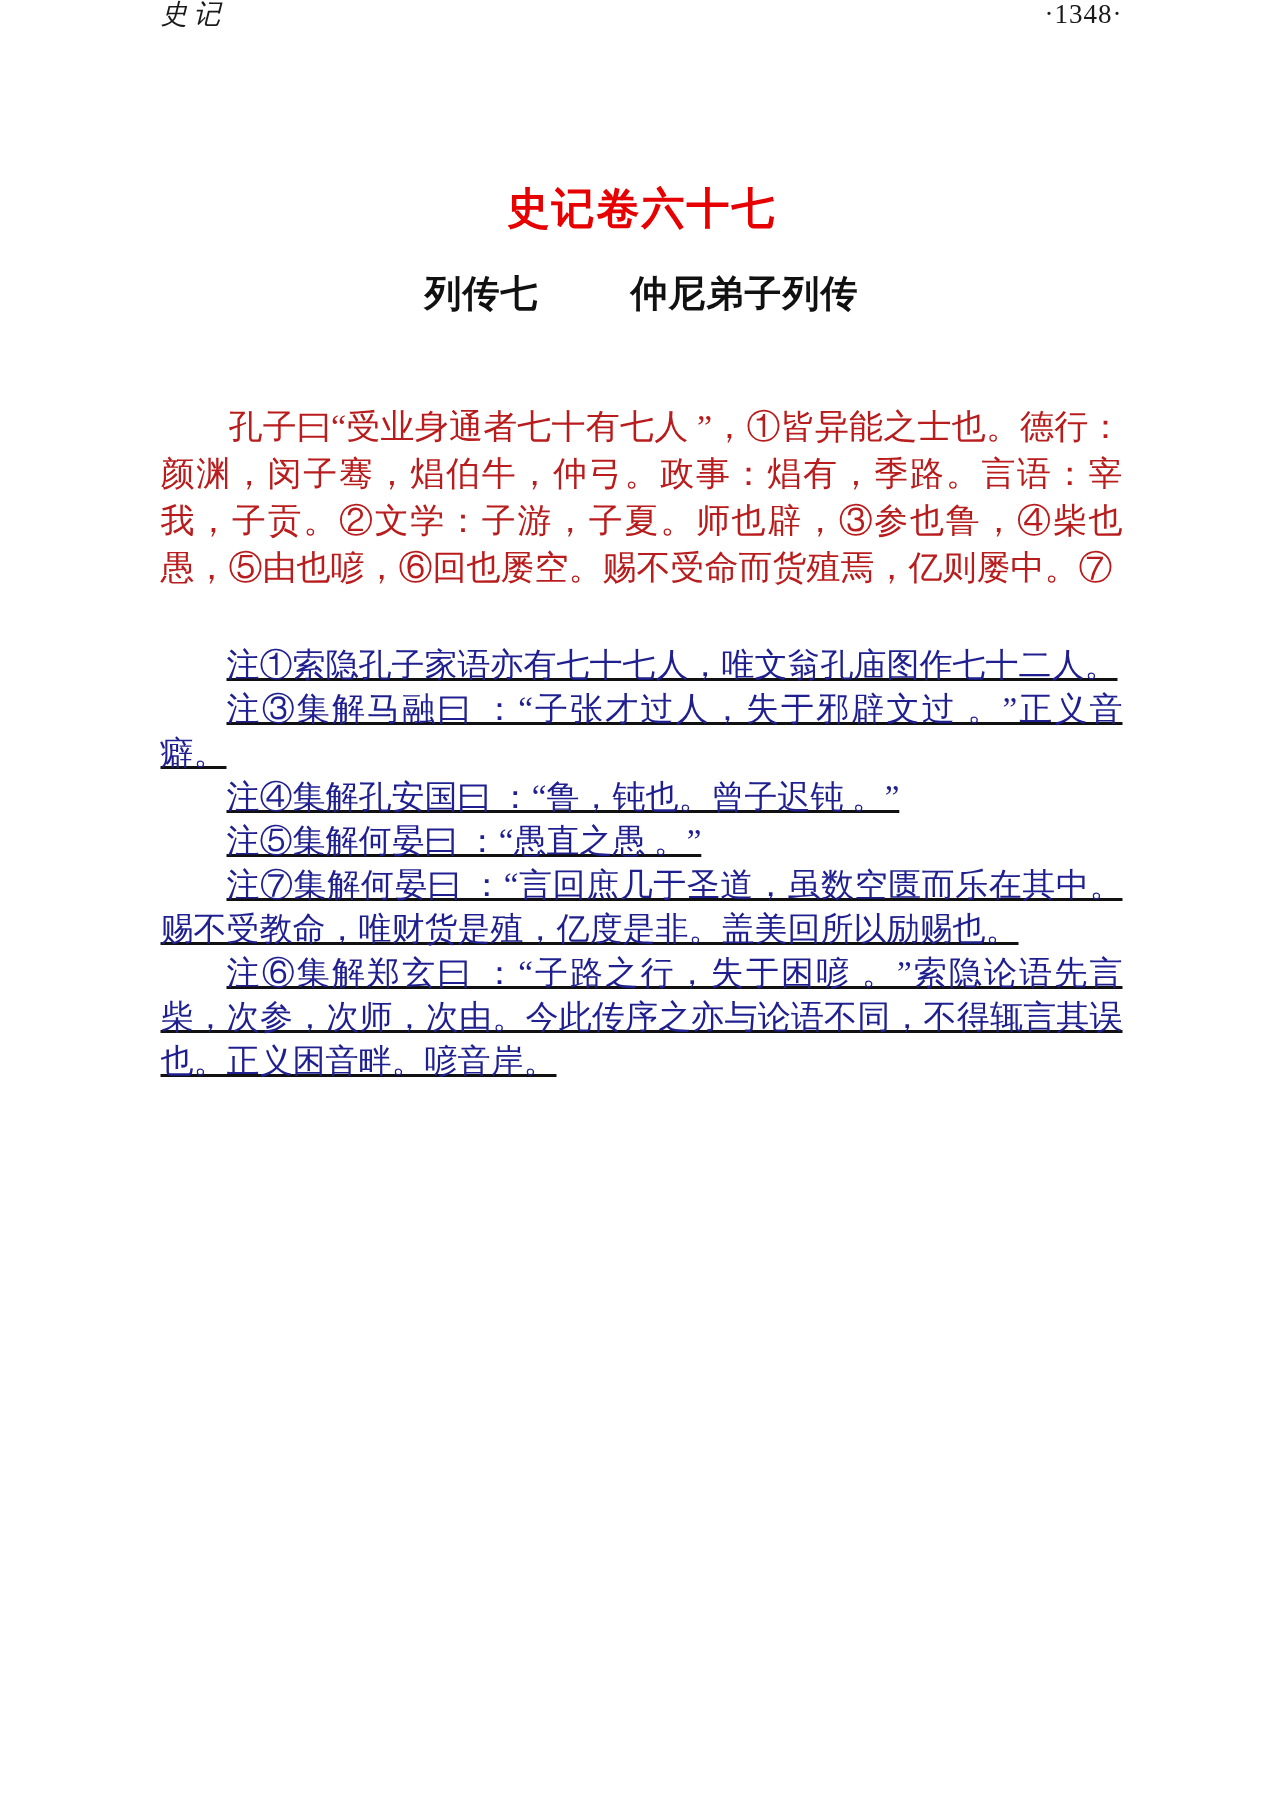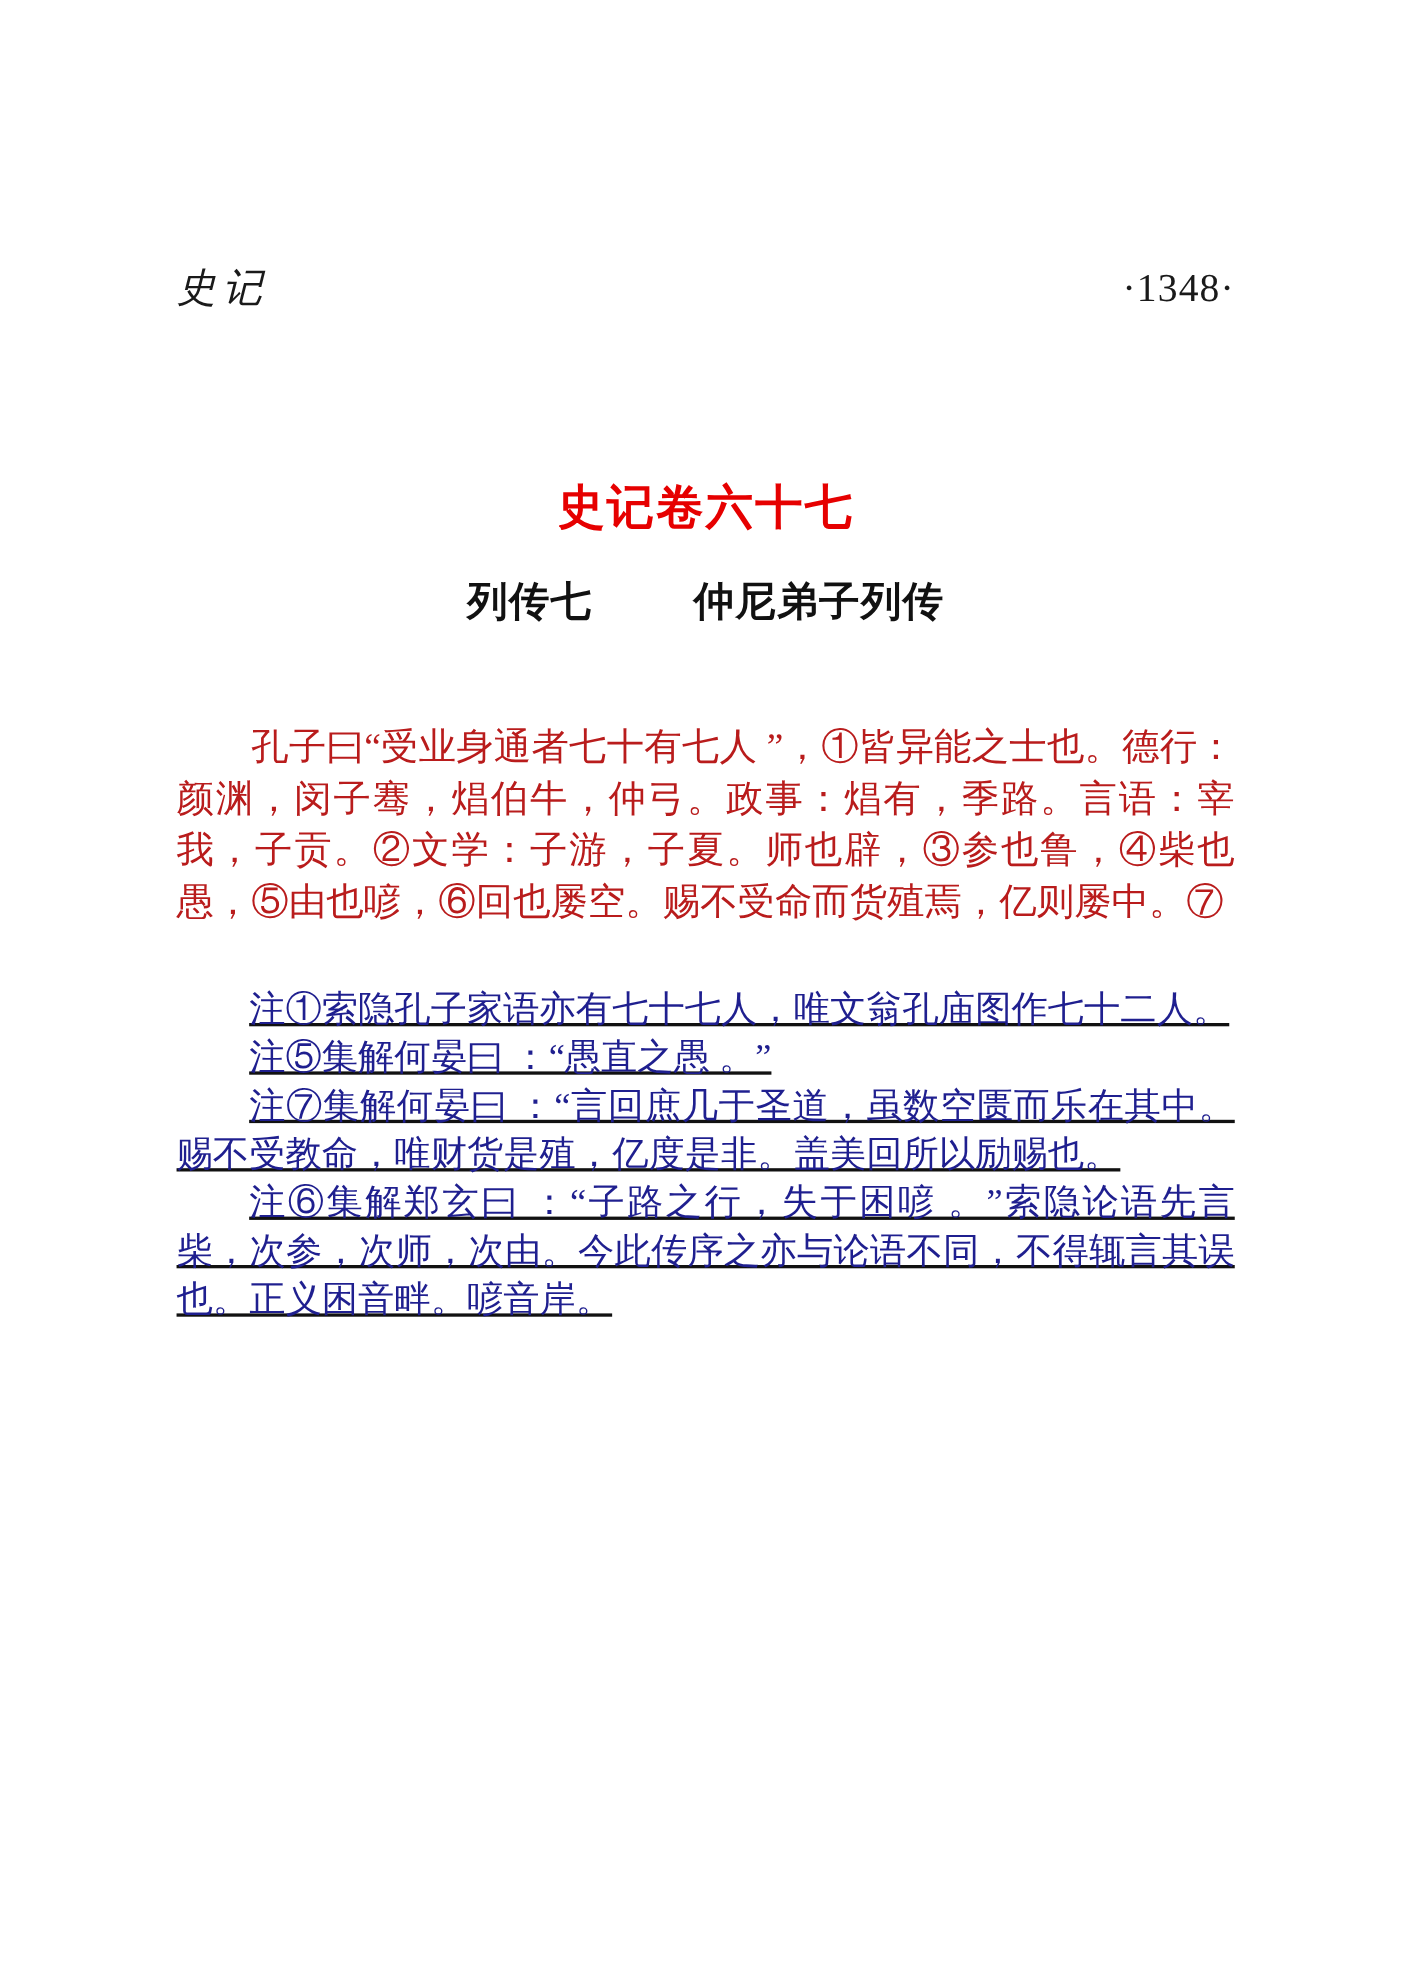--- a/index.html
+++ b/index.html
@@ -17,22 +17,21 @@
     color: #111111;
   }
   .content {
     width: 962px;
     margin: 0 auto;
   }
   .page-header {
     display: flex;
     justify-content: space-between;
     align-items: baseline;
-    padding-top: 243px;
-    font-size: 36px;
+    font-size: 27px;
     line-height: 1.1;
     color: #1a1a1a;
   }
   .running-title {
     font-style: italic;
     letter-spacing: 6px;
   }
   .page-number {
     font-style: normal;
     letter-spacing: 1px;
@@ -95,19 +94,21 @@
     </div>
 
     <h1 class="chapter-title">史记卷六十七</h1>
 
     <h2 class="section-title"><span>列传七</span><span class="subtitle-gap"></span><span>仲尼弟子列传</span></h2>
 
     <p class="main-text">孔子曰“受业身通者七十有七人 ”，①皆异能之士也。德行：颜渊，闵子骞，焻伯牛，仲弓。政事：焻有，季路。言语：宰我，子贡。②文学：子游，子夏。师也辟，③参也鲁，④柴也愚，⑤由也喭，⑥回也屡空。赐不受命而货殖焉，亿则屡中。⑦</p>
 
     <div class="notes">
       <p class="note">注①索隐孔子家语亦有七十七人，唯文翁孔庙图作七十二人。</p>
+      <p class="note">注③集解马融曰 ：“子张才过人，失于邪辟文过 。”正义音癖。</p>
+      <p class="note">注④集解孔安国曰 ：“鲁，钝也。曾子迟钝 。”</p>
       <p class="note">注⑤集解何晏曰 ：“愚直之愚 。”</p>
       <p class="note">注⑦集解何晏曰 ：“言回庶几于圣道，虽数空匮而乐在其中。赐不受教命，唯财货是殖，亿度是非。盖美回所以励赐也。</p>
       <p class="note">注⑥集解郑玄曰 ：“子路之行，失于困喭 。”索隐论语先言柴，次参，次师，次由。今此传序之亦与论语不同，不得辄言其误也。正义困音畔。喭音岸。</p>
     </div>
 
   </div>
 </div>
 
 </body></html>

